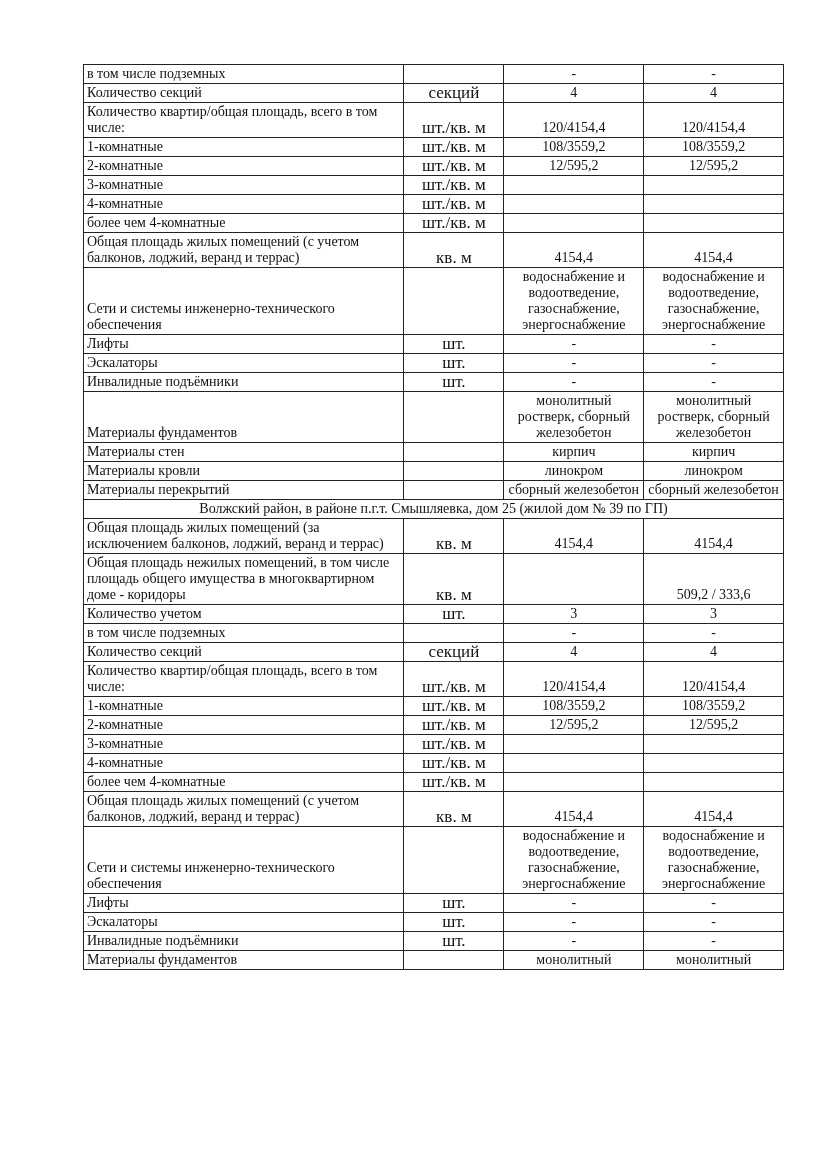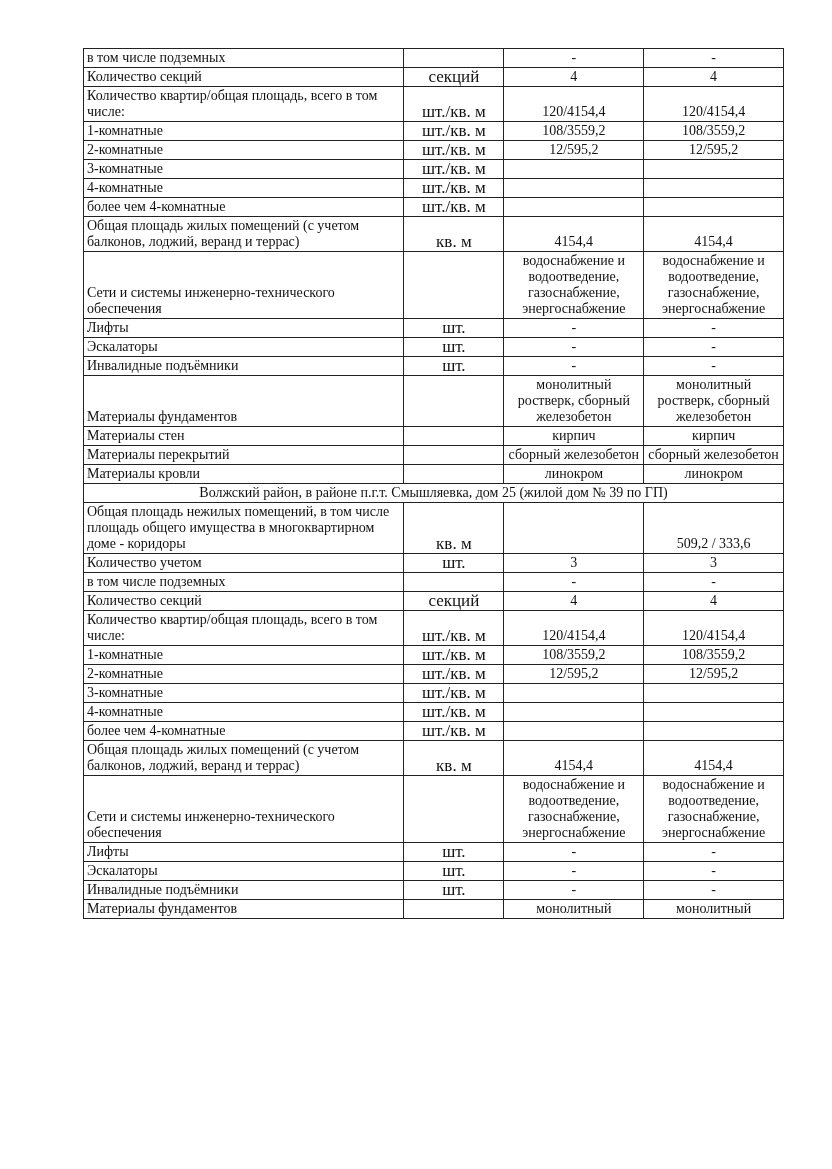--- a/index.html
+++ b/index.html
@@ -1,17 +1,17 @@
 <!DOCTYPE html>
 <html><head>
 <meta charset="utf-8">
 <style>
   html, body { margin:0; padding:0; background:#fff; }
   body { width:832px; height:1169px; position:relative; overflow:hidden; font-family:"Liberation Serif", serif; color:#111; }
-  table { position:absolute; left:83px; top:48px; width:701px; border-collapse:collapse; font-size:14px; line-height:16px; }
+  table { position:absolute; left:83px; top:64px; width:701px; border-collapse:collapse; font-size:14px; line-height:16px; }
   td { border:1.3px solid #222; padding:1px 3px; vertical-align:bottom; }
   td.c1 { width:322px; text-align:left; }
   td.c2 { width:95px; text-align:center; font-size:17px; }
   td.c3 { width:134px; text-align:center; }
   td.c4 { width:134px; text-align:center; }
   td.section { text-align:center; }
   sup { font-size:9px; }
 </style>
 </head>
 <body>
@@ -102,39 +102,45 @@
         <td class="c3">монолитный ростверк, сборный железобетон</td>
         <td class="c4">монолитный ростверк, сборный железобетон</td>
       </tr>
       <tr>
         <td class="c1">Материалы стен</td>
         <td class="c2"></td>
         <td class="c3">кирпич</td>
         <td class="c4">кирпич</td>
       </tr>
       <tr>
+        <td class="c1">Материалы кровли</td>
+        <td class="c2"></td>
+        <td class="c3">линокром</td>
+        <td class="c4">линокром</td>
+      </tr>
+      <tr>
         <td class="c1">Материалы перекрытий</td>
         <td class="c2"></td>
         <td class="c3">сборный железобетон</td>
         <td class="c4">сборный железобетон</td>
-      </tr>
-      <tr>
-        <td class="c1">Материалы кровли</td>
-        <td class="c2"></td>
-        <td class="c3">линокром</td>
-        <td class="c4">линокром</td>
       </tr>
     </tbody>
   <tbody>
     <tr>
       <td class="section" colspan="4">Волжский район, в районе п.г.т. Смышляевка, дом 25 (жилой дом № 39 по ГП)</td>
     </tr>
   </tbody>
   <tbody id="bottom-body">
       <tr>
+        <td class="c1">Общая площадь жилых помещений (за исключением балконов, лоджий, веранд и террас)</td>
+        <td class="c2">кв. м</td>
+        <td class="c3">4154,4</td>
+        <td class="c4">4154,4</td>
+      </tr>
+      <tr>
         <td class="c1">Общая площадь нежилых помещений, в том числе площадь общего имущества в многоквартирном доме - коридоры</td>
         <td class="c2">кв. м</td>
         <td class="c3"></td>
         <td class="c4">509,2 / 333,6</td>
       </tr>
       <tr>
         <td class="c1">Количество учетом</td>
         <td class="c2">шт.</td>
         <td class="c3">3</td>
         <td class="c4">3</td>

